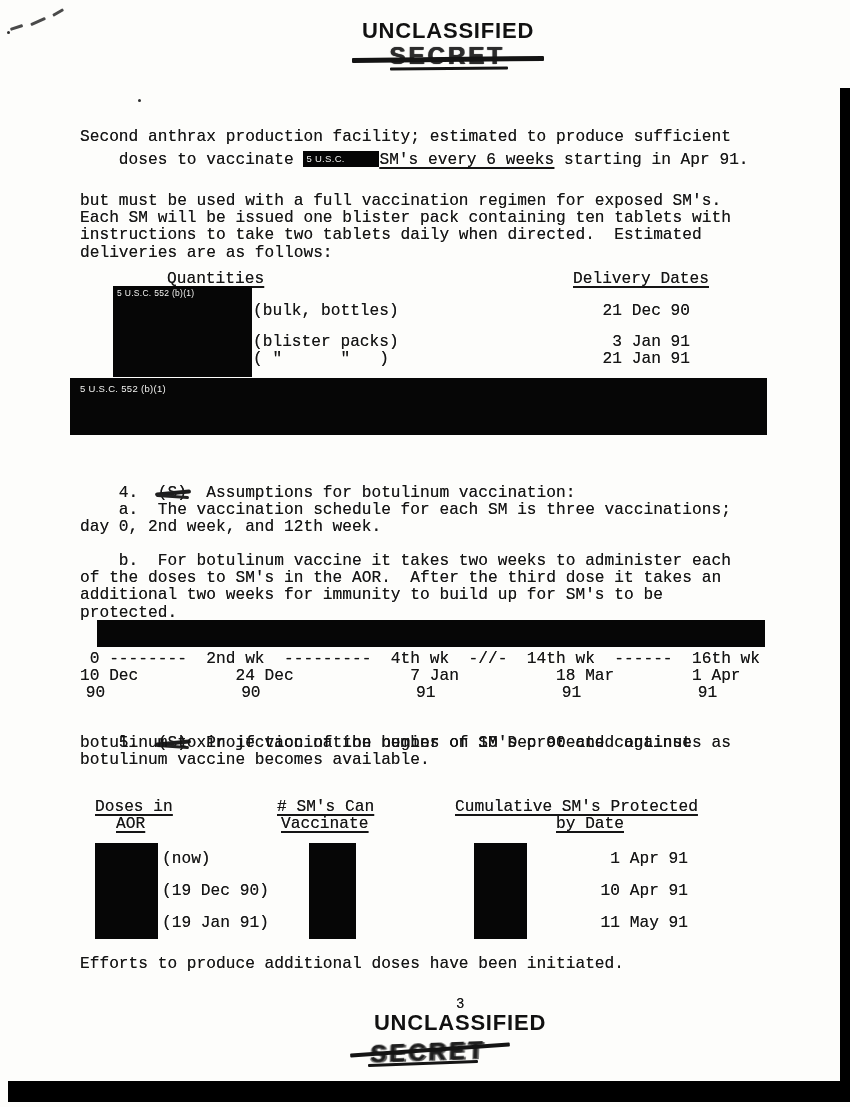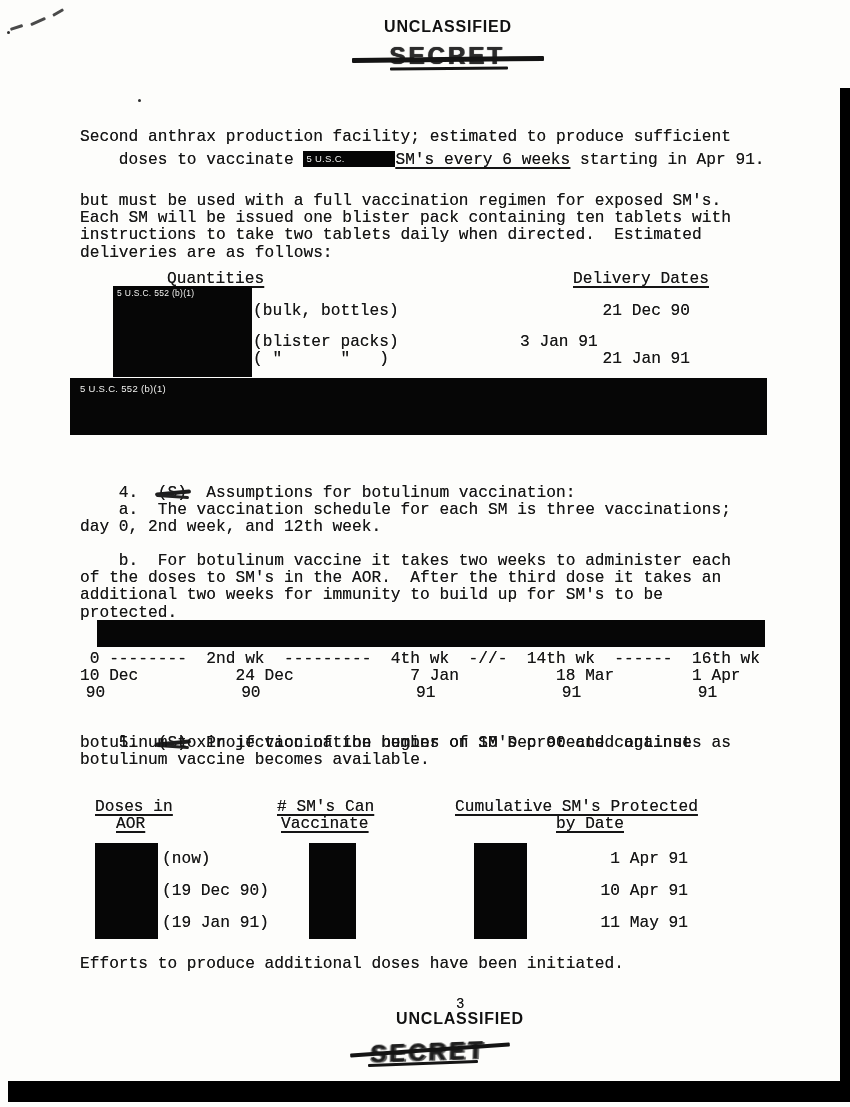--- a/index.html
+++ b/index.html
@@ -27,29 +27,29 @@
     background:#222; transform:rotate(4deg); border-radius:2px;
   }
   .redaction { position:absolute; background:#060606; }
   .rlabel {
     display:block; color:#f2f2f0;
     font-family:"Liberation Sans","DejaVu Sans",sans-serif;
     font-size:9.5px; letter-spacing:0.3px; padding:3px 0 0 6px; white-space:pre;
   }
   .inline-redaction {
     display:inline-block; background:#050505; color:#f3f3f1;
-    width:92px; height:16px; vertical-align:-3px;
+    width:76px; height:16px; vertical-align:-3px;
     font-family:"Liberation Sans","DejaVu Sans",sans-serif;
     font-size:9.5px; line-height:15px; padding-left:3px; letter-spacing:0.3px;
     white-space:nowrap; overflow:hidden;
   }
   .class-banner {
     position:absolute; transform:translateX(-50%);
     font-family:"Liberation Sans","DejaVu Sans",sans-serif;
-    font-weight:bold; font-size:16px; letter-spacing:0.8px; color:#111;
+    font-weight:bold; font-size:22px; letter-spacing:0.8px; color:#111;
   }
   .stamp {
     position:absolute; transform:translateX(-50%);
     font-family:"Liberation Sans","DejaVu Sans",sans-serif;
     font-weight:bold; font-size:24px; letter-spacing:3px; color:#2c2c2c;
     text-shadow:0 0 1px #333, 1px 0 0 #444;
   }
   .stamp-bottom-extra {
     filter:blur(0.7px); transform:translateX(-50%) rotate(-2deg) skewX(-4deg);
     color:#1f1f1f; text-shadow:2px 1px 0 rgba(30,30,30,0.7), -1px 1px 0 rgba(30,30,30,0.6);
@@ -89,21 +89,21 @@
   <div class="mono u" style="left:167px;top:271px;">Quantities</div>
   <div class="mono u" style="left:573px;top:271px;">Delivery Dates</div>
 
   <div class="redaction" style="left:113px;top:286px;width:139px;height:91px;">
     <span class="rlabel" style="font-size:8.5px;padding:2px 0 0 4px;">5 U.S.C. 552 (b)(1)</span>
   </div>
 
   <div class="mono" style="left:253px;top:303px;">(bulk, bottles)</div>
   <div class="mono" style="left:520px;top:303px;width:170px;text-align:right;">21 Dec 90</div>
   <div class="mono" style="left:253px;top:334px;text-align:center;">(blister packs)</div>
-  <div class="mono" style="left:520px;top:334px;width:170px;text-align:left;">3 Jan 91</div>
+  <div class="mono" style="left:520px;top:334px;width:170px;text-align:right;">3 Jan 91</div>
   <div class="mono" style="left:253px;top:351px;">( "      "   )</div>
   <div class="mono" style="left:520px;top:351px;width:170px;text-align:right;">21 Jan 91</div>
 
   <div class="redaction" style="left:70px;top:378px;width:697px;height:57px;">
     <span class="rlabel" style="padding:5px 0 0 10px;">5 U.S.C. 552 (b)(1)</span>
   </div>
 
   <div class="mono" style="left:80px;top:468px;">
     <span>4.  </span><span class="struck">(S)</span><span>  Assumptions for botulinum vaccination:</span>
   </div>

